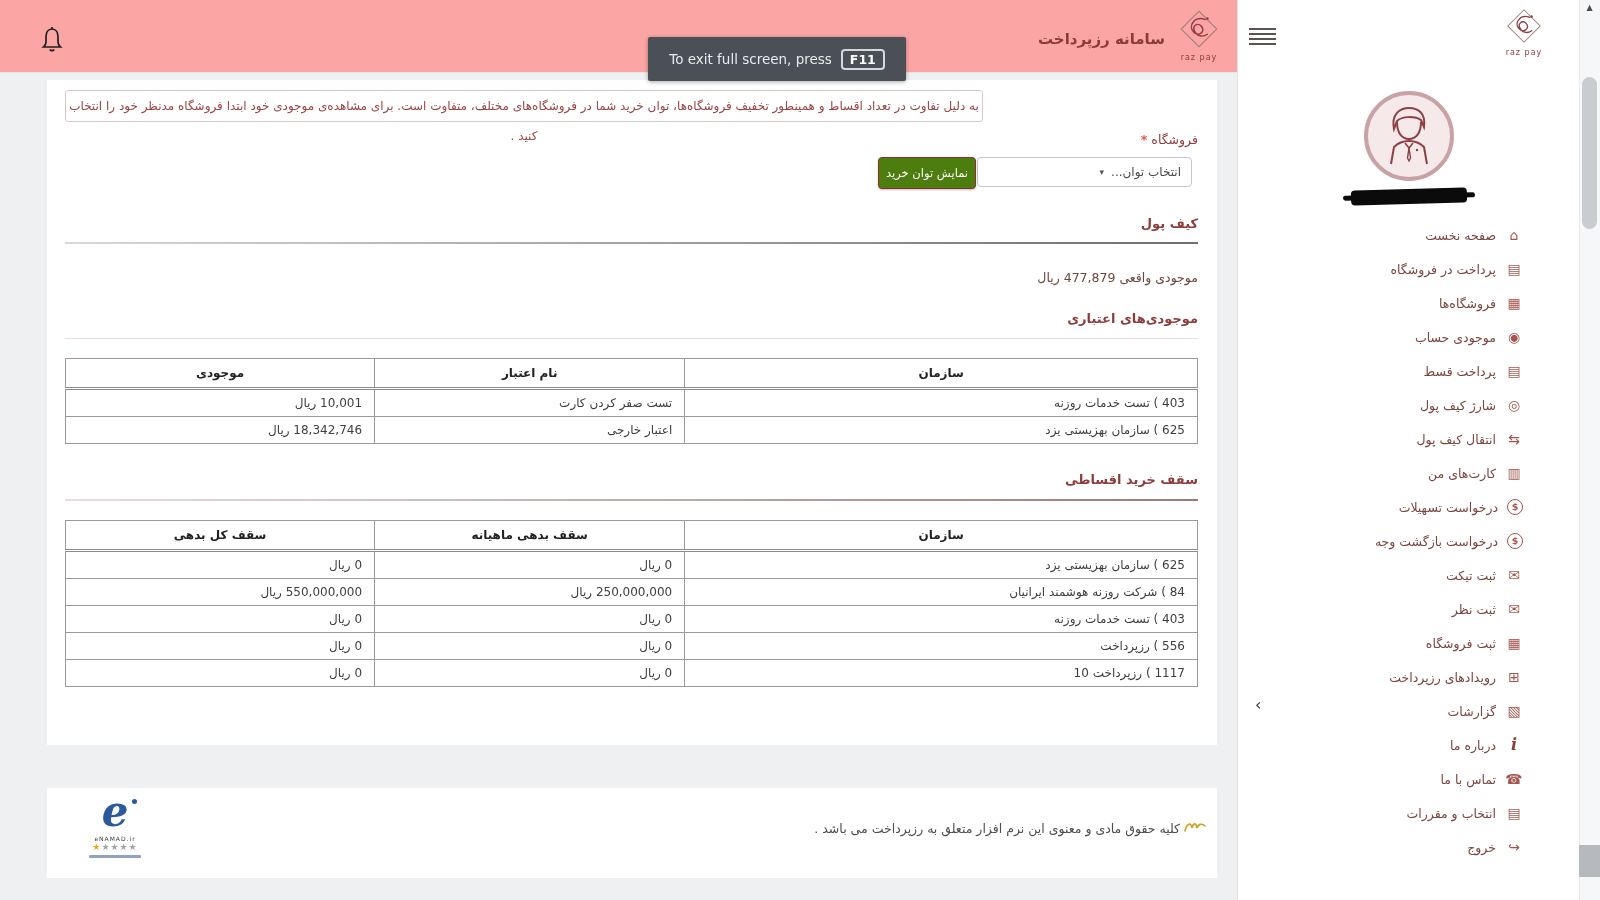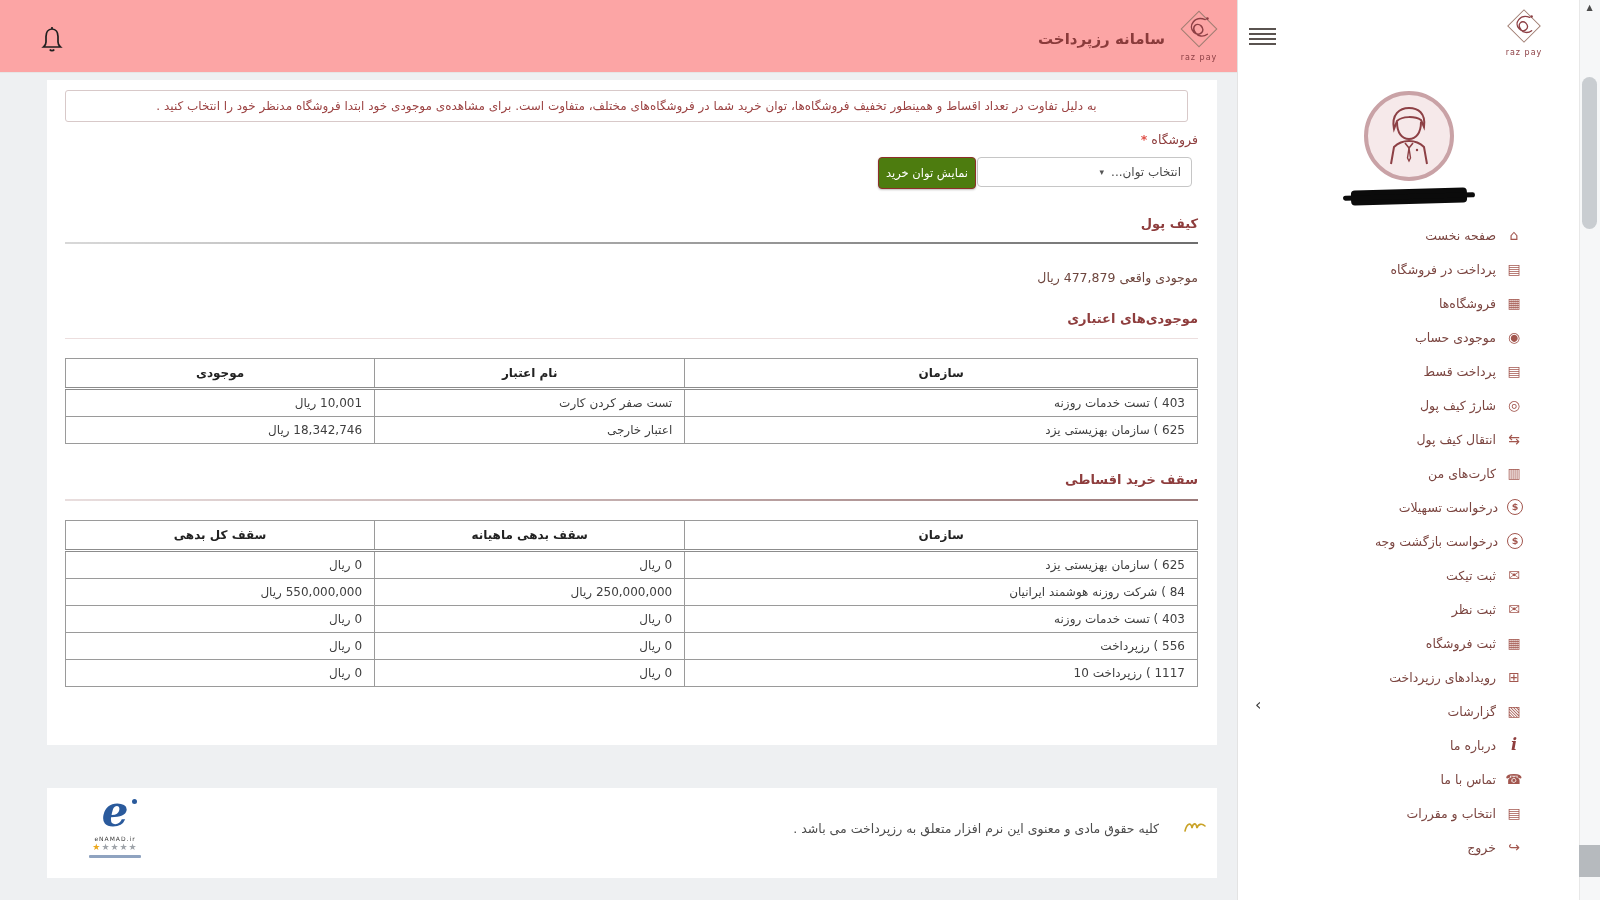--- a/index.html
+++ b/index.html
@@ -49,21 +49,21 @@
   .sb-track{position:absolute;left:1579px;top:0;width:21px;height:900px;background:#f6f7f8;
             border-left:1px solid #e8e8e8;box-sizing:border-box;}
   .sb-up{position:absolute;left:1579px;top:3px;width:21px;text-align:center;font-size:8px;
          color:#4c4c4c;cursor:pointer;}
   .sb-thumb{position:absolute;left:1582px;top:77px;width:15px;height:152px;background:#c9cdd1;
             border-radius:8px;cursor:pointer;}
   .sb-bottom{position:absolute;left:1579px;top:845px;width:21px;height:32px;background:#b6babe;cursor:pointer;}
 
   
   .main-card{position:absolute;left:47px;top:80px;width:1170px;height:665px;background:#fff;}
-  .notice{position:absolute;left:18px;top:10px;width:1123px;height:32px;border:1px solid #d8c9c9;
+  .notice{position:absolute;left:18px;top:10px;width:918px;height:32px;border:1px solid #d8c9c9;
           border-radius:3px;color:#9c4343;font-size:12px;line-height:30px;text-align:center;
           direction:rtl;box-sizing:border-box;background:#fff;}
   .store-label{position:absolute;right:19px;top:52px;direction:rtl;font-size:12.5px;color:#8e3d3d;
           display:flex;gap:4px;align-items:center;}
   .store-label .req{color:#e0524a;font-weight:bold;}
   .select{position:absolute;left:930px;top:77px;width:215px;height:30px;border:1px solid #c6c6c6;
           border-radius:4px;background:#fff;direction:rtl;display:flex;align-items:center;gap:7px;
           padding:0 10px;font-size:12px;color:#4a4a4a;box-sizing:border-box;cursor:pointer;}
   .select .caret{font-size:9px;color:#555;}
   .show-btn{position:absolute;left:831px;top:77px;width:96px;height:30px;background:#4d7c0f;
@@ -91,21 +91,21 @@
   .enamad{position:absolute;left:26px;top:2px;width:84px;text-align:center;cursor:pointer;}
   .enamad .e{font-family:"DejaVu Serif",serif;font-style:italic;color:#2a5a9c;font-size:42px;
           line-height:44px;font-weight:bold;position:relative;display:inline-block;}
   .enamad .e .dot{position:absolute;right:-9px;top:9px;width:5px;height:5px;border-radius:50%;
           background:#2a5a9c;}
   .enamad .cap{font-size:6px;color:#3a3a3a;letter-spacing:1px;margin-top:1px;}
   .enamad .stars{font-size:9px;letter-spacing:1px;line-height:11px;}
   .star-f{color:#eca81c}.star-e{color:#9fa4aa}
   .enamad .bar{height:3px;width:52px;background:#8fa3c0;margin:2px auto 0;border-radius:1px;}
   .copyright{position:absolute;right:10px;top:32px;direction:rtl;display:flex;align-items:center;
-          gap:24px;font-size:12.5px;color:#4d4d4d;}
+          gap:3px;font-size:12.5px;color:#4d4d4d;}
 </style>
 </head>
 <body>
 
 <div class="stage">
 
   <div class="top-header">
     <div class="bell-wrap">
       <span>
         <svg width="24" height="30" viewBox="0 0 24 30">
@@ -123,20 +123,24 @@
             <rect x="10" y="10" width="24" height="24" fill="none" stroke="#a07d72" stroke-width="1" transform="rotate(45 22 22)"></rect>
             <path d="M28 13 C18 9 11 19 17 25 C22 30 29 24 24 19 C20 15 14 20 19 26 C21 29 26 30 30 27" fill="none" stroke="#8d4045" stroke-width="1.4" stroke-linecap="round"></path>
             <circle cx="30" cy="12" r="1.3" fill="#8d4045"></circle>
           </svg>
         </span>
         <div class="logo-sub">raz pay</div>
       </div>
     </div>
   </div>
 
+  <div class="toast">
+    <span>To exit full screen, press</span>
+    <span class="key">F11</span>
+  </div>
 
   <div class="main-card">
     <div class="notice">به دلیل تفاوت در تعداد اقساط و همینطور تخفیف فروشگاه‌ها، توان خرید شما در فروشگاه‌های مختلف، متفاوت است. برای مشاهده‌ی موجودی خود ابتدا فروشگاه مدنظر خود را انتخاب کنید .</div>
 
     <div class="store-label">
       <span>فروشگاه</span>
       <span class="req">*</span>
     </div>
 
     <div class="select">

